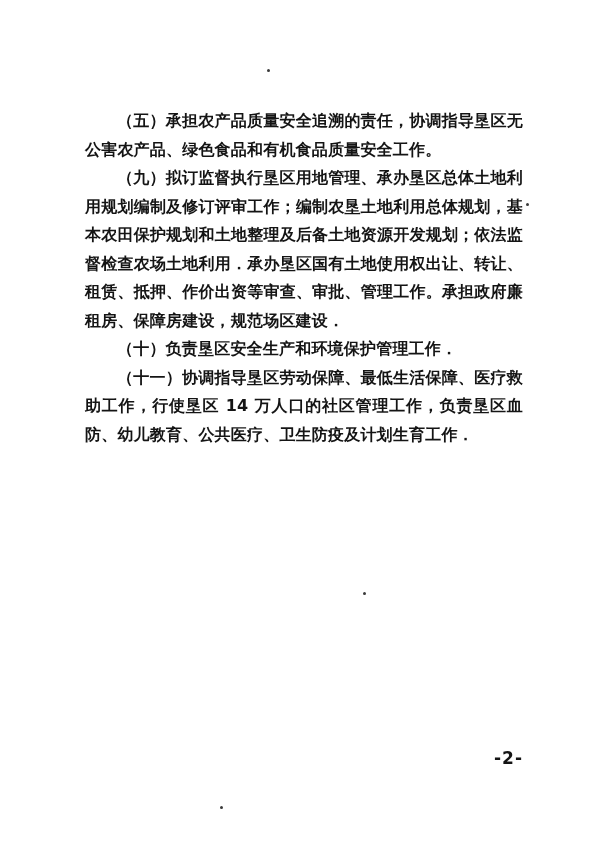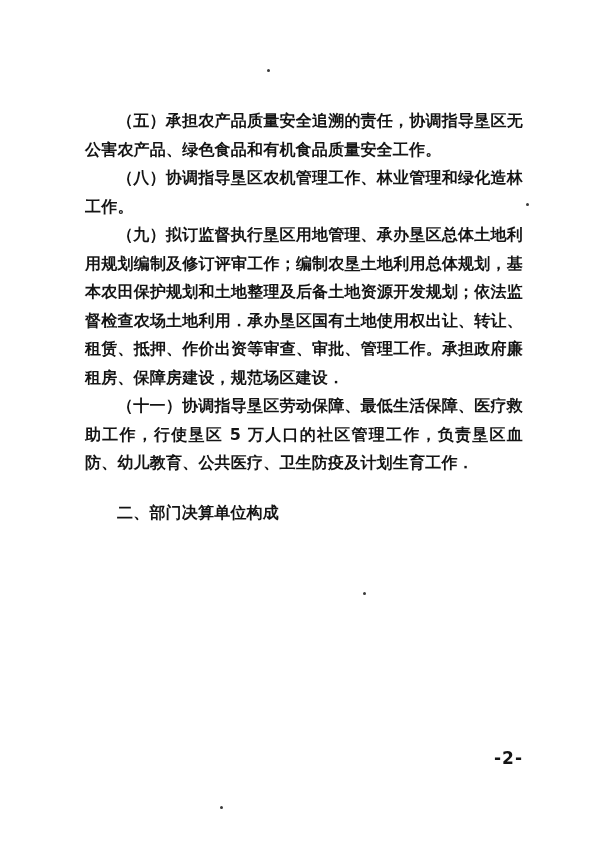--- a/index.html
+++ b/index.html
@@ -55,24 +55,23 @@
   .speck-3 { left: 363px; top: 592px; width: 3px; height: 3px; }
   .speck-4 { left: 220px; top: 806px; width: 3px; height: 3px; }
 </style>
 </head>
 <body>
 
 <div class="page">
 
   <div class="content">
     <p>（五）承担农产品质量安全追溯的责任，协调指导垦区无公害农产品、绿色食品和有机食品质量安全工作。</p>
-    <p>（八）协调指导垦区农机管理工作、林业管理和绿化造林工作。</p>
     <p>（九）拟订监督执行垦区用地管理、承办垦区总体土地利用规划编制及修订评审工作；编制农垦土地利用总体规划，基本农田保护规划和土地整理及后备土地资源开发规划；依法监督检查农场土地利用．承办垦区国有土地使用权出让、转让、租赁、抵押、作价出资等审查、审批、管理工作。承担政府廉租房、保障房建设，规范场区建设．</p>
-    <p>（十一）协调指导垦区劳动保障、最低生活保障、医疗救助工作，行使垦区 5 万人口的社区管理工作，负责垦区血防、幼儿教育、公共医疗、卫生防疫及计划生育工作．</p>
-    <p class="section-heading">二、部门决算单位构成</p>
+    <p>（十）负责垦区安全生产和环境保护管理工作．</p>
+    <p>（十一）协调指导垦区劳动保障、最低生活保障、医疗救助工作，行使垦区 14 万人口的社区管理工作，负责垦区血防、幼儿教育、公共医疗、卫生防疫及计划生育工作．</p>
   </div>
 
   <div class="page-number">-2-</div>
 
   <div class="speck speck-1"></div>
   <div class="speck speck-2"></div>
   <div class="speck speck-3"></div>
   <div class="speck speck-4"></div>
 
 </div>

